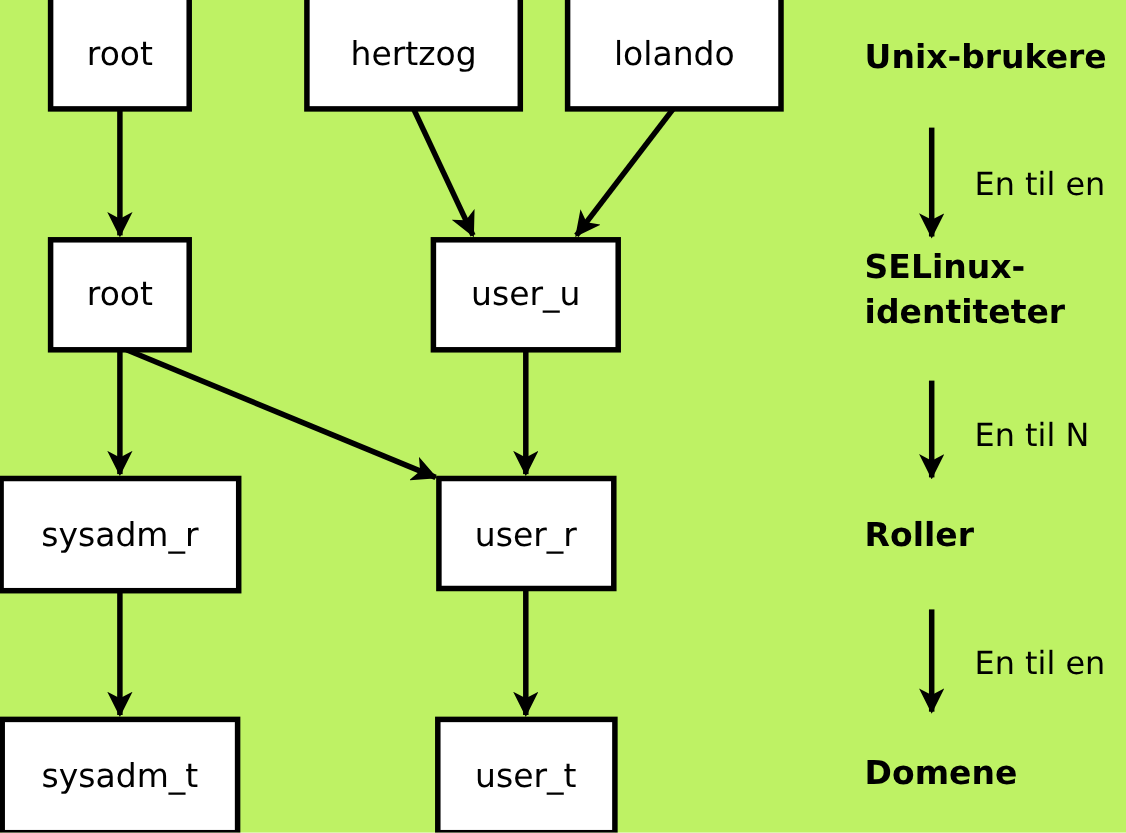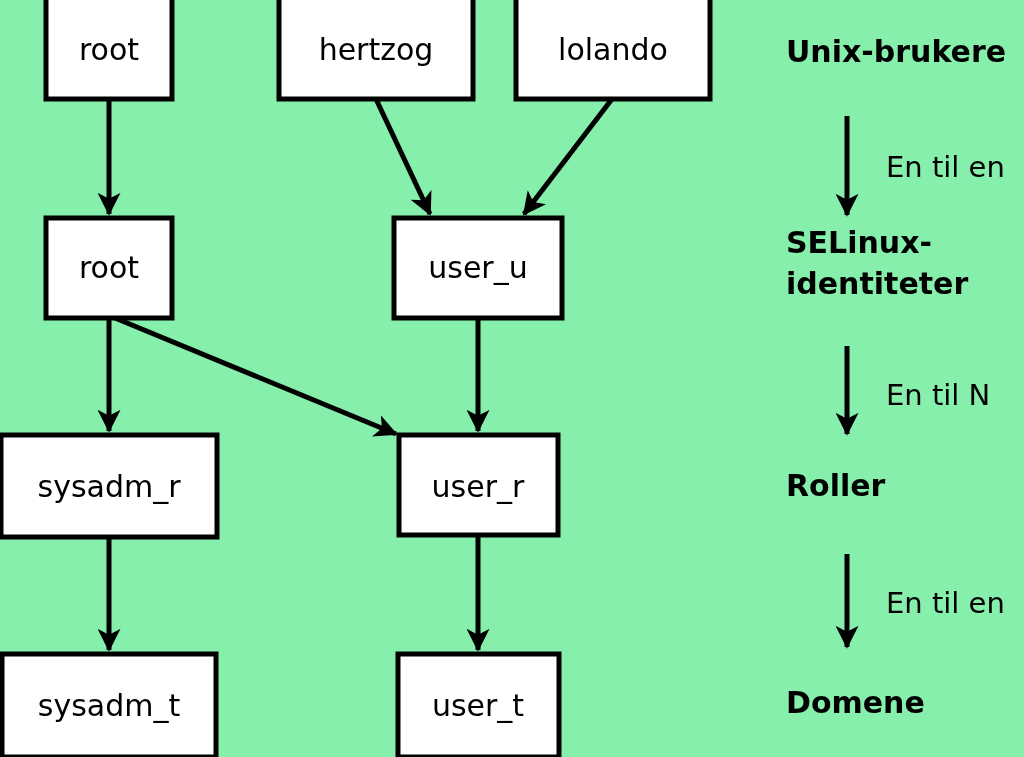--- a/index.html
+++ b/index.html
@@ -4,21 +4,21 @@
 <style>
   html, body {
     margin: 0;
     padding: 0;
     background: #ffffff;
   }
   #canvas {
     position: relative;
     width: 1024px;
     height: 757px;
-    background: #86efac;
+    background: #bef264;
     font-family: "DejaVu Sans", sans-serif;
     overflow: hidden;
   }
   svg#diagram {
     position: absolute;
     left: 0;
     top: 0;
     width: 1024px;
     height: 757px;
     display: block;

